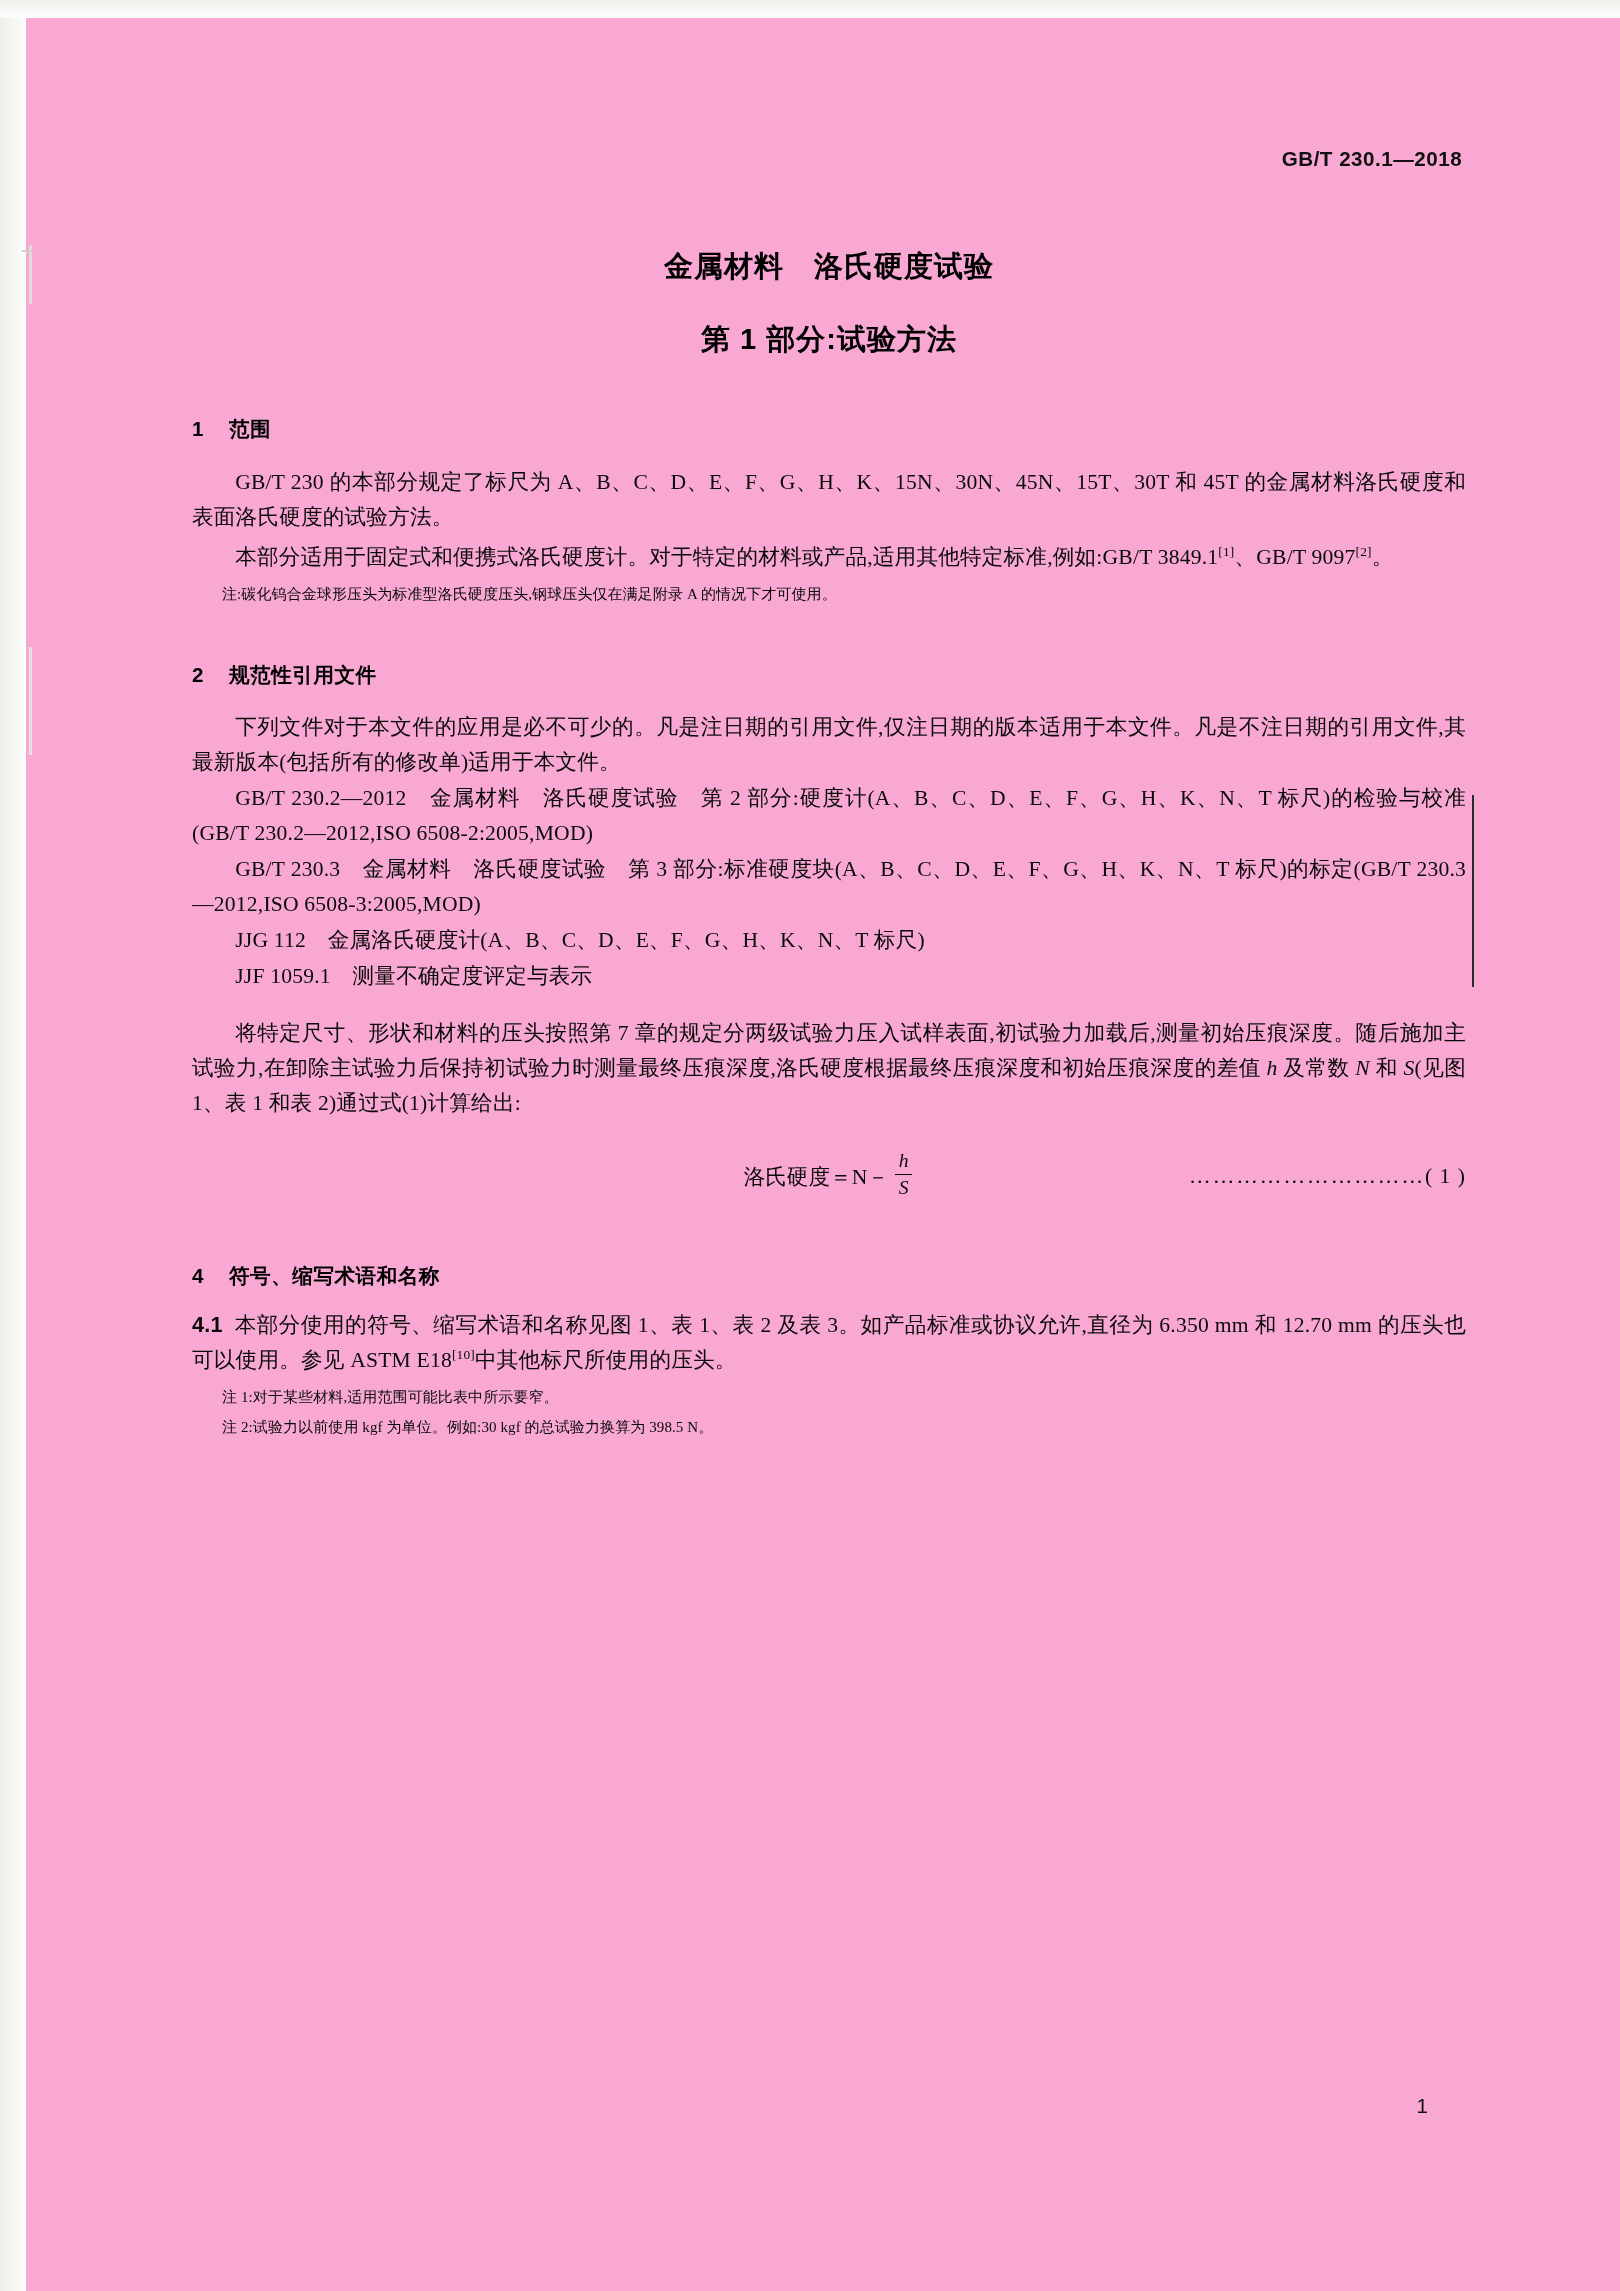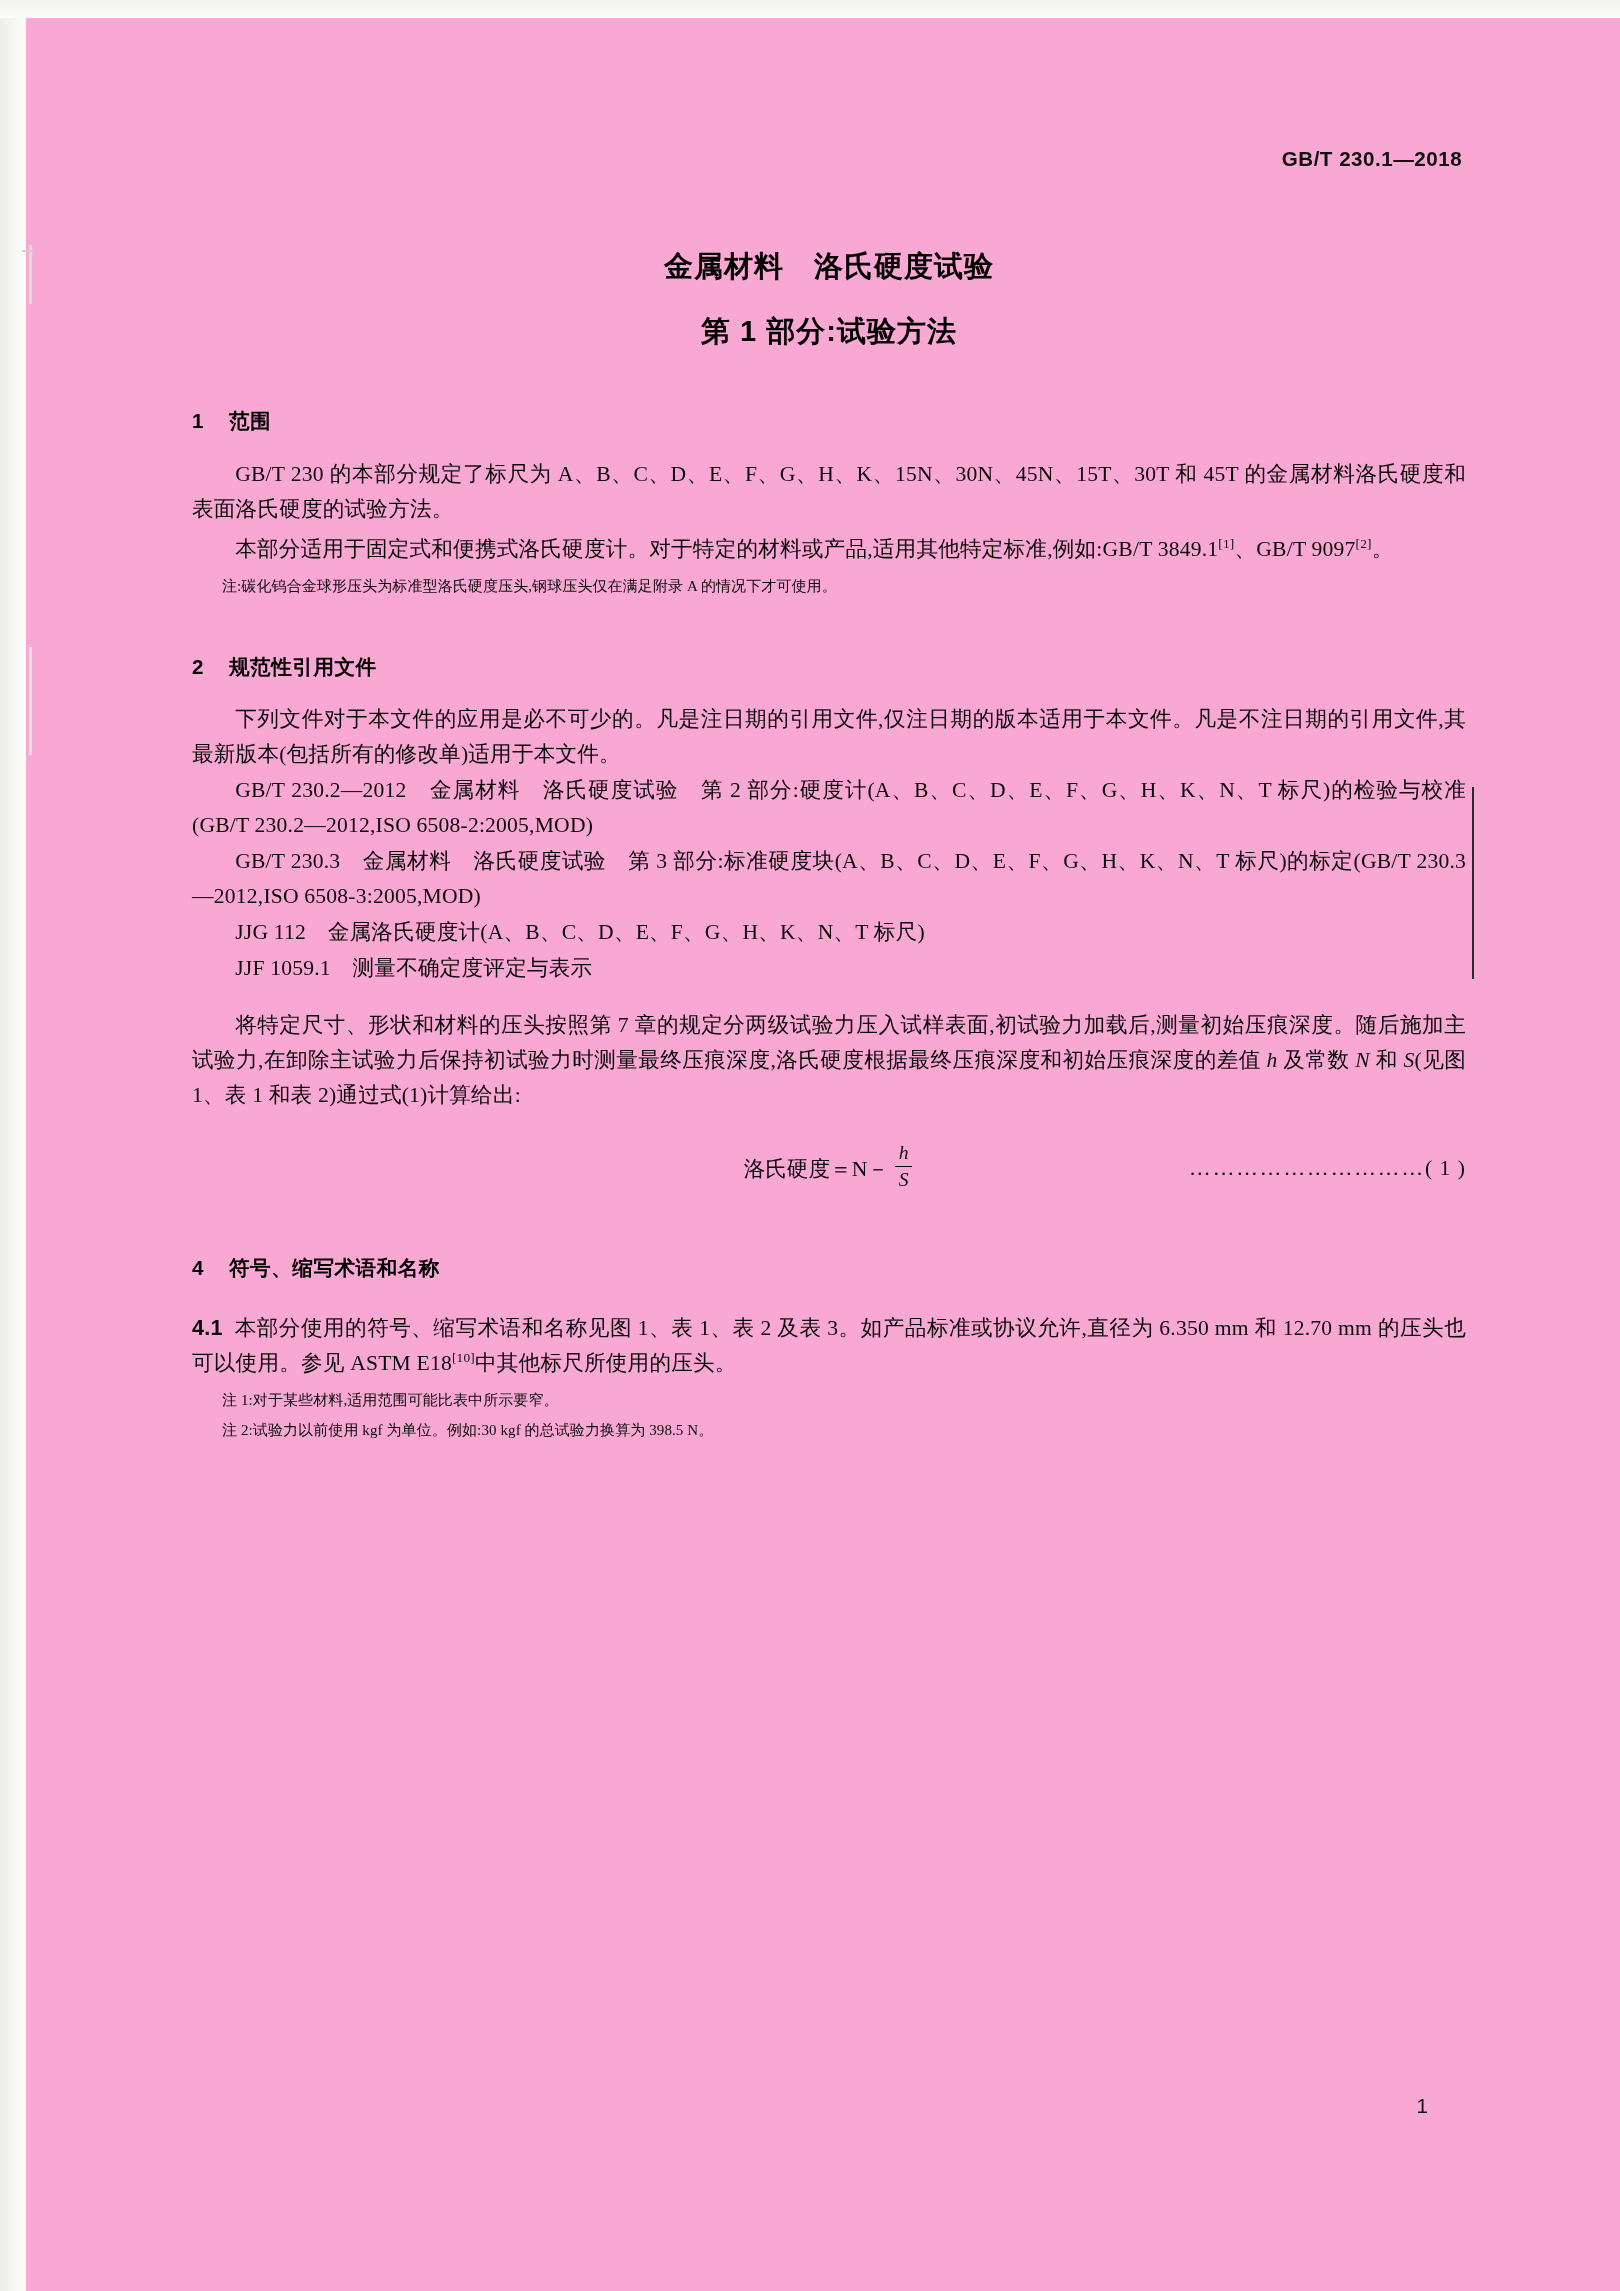--- a/index.html
+++ b/index.html
@@ -52,21 +52,21 @@
   .doc-title {
     text-align: center;
     margin-top: 76px;
     font-family: "Liberation Sans", sans-serif;
     font-weight: 700;
     font-size: 29px;
     letter-spacing: 1px;
     color: #000;
   }
   .doc-title .line2 {
-    margin-top: 25px;
+    margin-top: 33px;
   }
   .sec-head {
     font-family: "Liberation Sans", sans-serif;
     font-weight: 700;
     font-size: 20.6px;
     color: #000;
     margin-top: 55px;
     letter-spacing: 0.5px;
   }
   .sec-head .num {
@@ -149,21 +149,21 @@
     position: absolute;
     right: 0;
     font-size: 21.6px;
     letter-spacing: 1px;
   }
   .dots {
     letter-spacing: 2px;
   }
   .it { font-style: italic; }
   .section-41 {
-    margin-top: 29px;
+    margin-top: 18px;
     font-size: 21.6px;
     line-height: 1.62;
   }
   .section-41 .lbl {
     font-family: "Liberation Sans", sans-serif;
     font-weight: 700;
     margin-right: 11.8px;
   }
   .side-bar {
     position: absolute;

